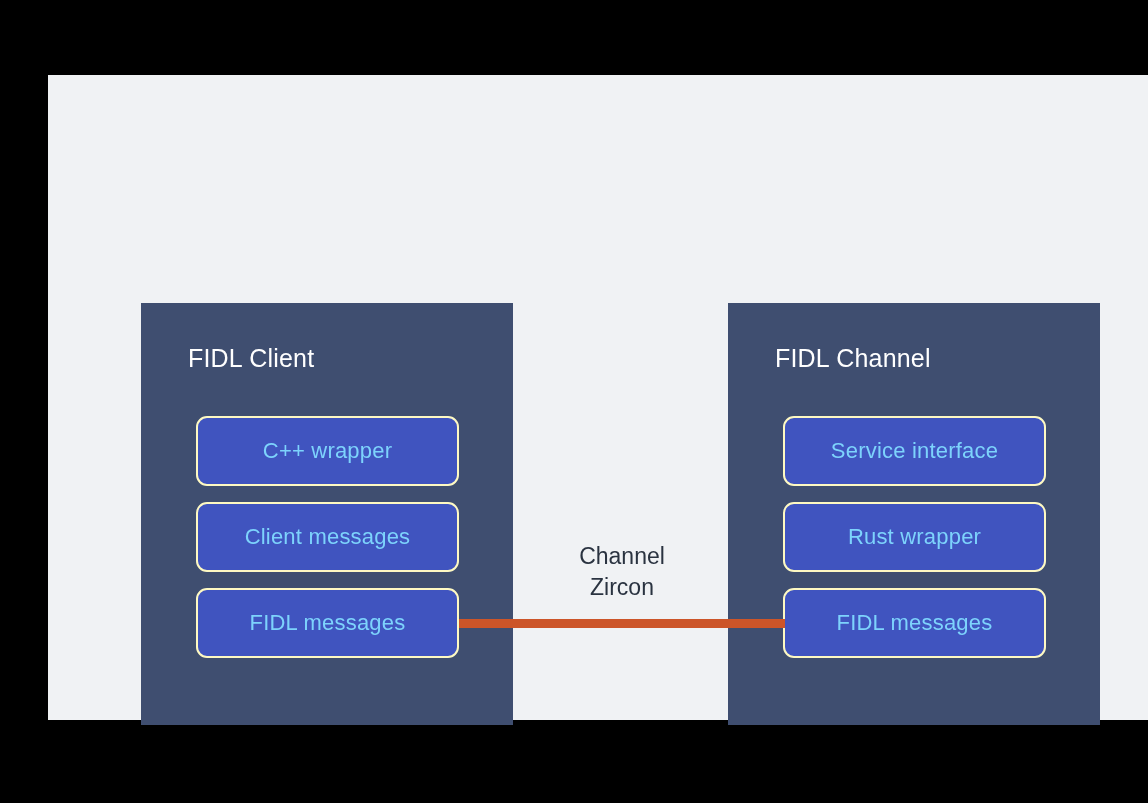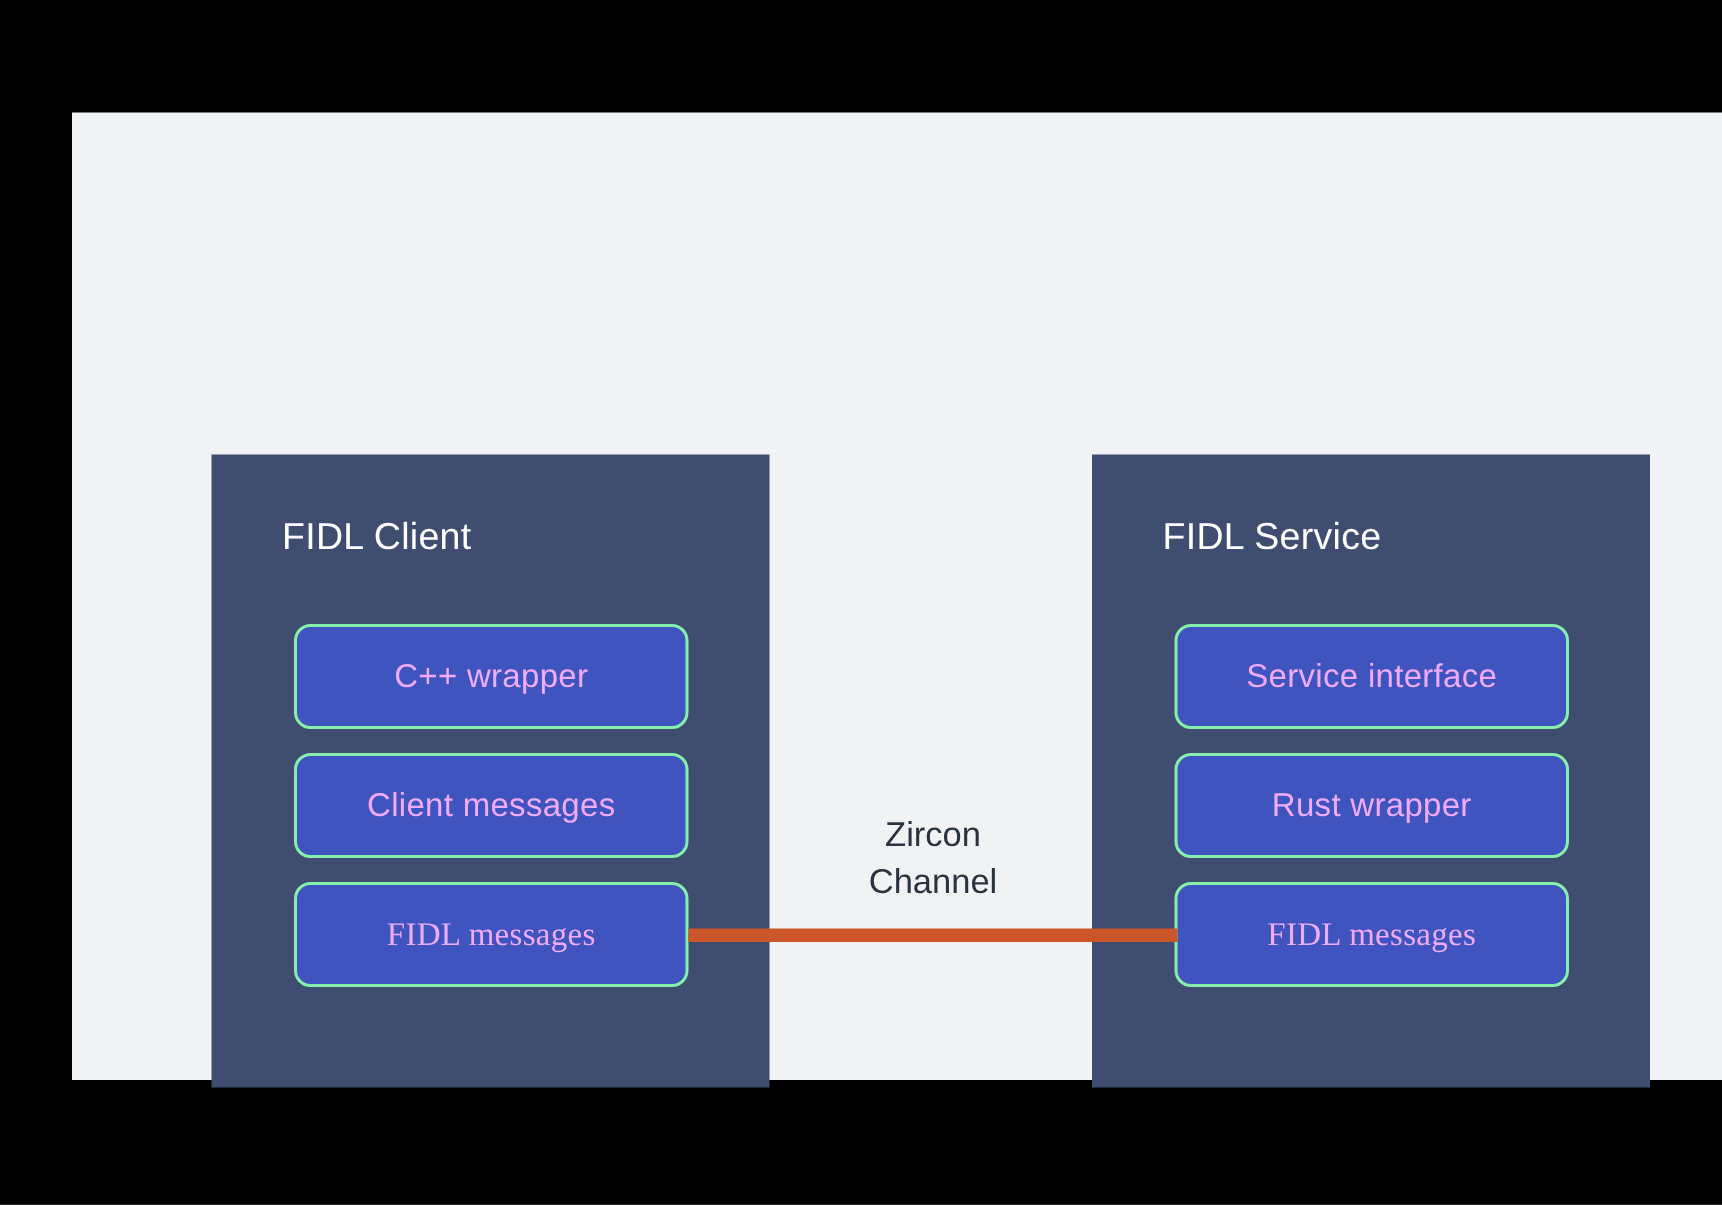--- a/index.html
+++ b/index.html
@@ -60,32 +60,32 @@
     position: absolute;
     left: 55px;
     top: 113px;
     width: 263px;
   }
   .box {
     box-sizing: border-box;
     width: 263px;
     height: 70px;
     background: #4054bf;
-    border: 2px solid #86efac;
+    border: 2px solid #fef9c3;
     border-radius: 11px;
     display: flex;
     align-items: center;
     justify-content: center;
     margin-bottom: 16px;
-    color: #f0abfc;
+    color: #7dd3fc;
     font-size: 22px;
     letter-spacing: 0.2px;
     white-space: nowrap;
   }
-  .box:last-child { margin-bottom: 0; font-family: Liberation Serif, serif; }
+  .box:last-child { margin-bottom: 0; }
 
   
   #channel-line {
     position: absolute;
     left: 411px;
     top: 544px;
     width: 326px;
     height: 9px;
     background: #cc5529;
   }
@@ -114,30 +114,30 @@
       <div class="panel-title">FIDL Client</div>
 
       <div class="box-stack">
         <div class="box">C++ wrapper</div>
         <div class="box">Client messages</div>
         <div class="box">FIDL messages</div>
       </div>
     </div>
 
     <div class="panel" id="panel-server">
-      <div class="panel-title">FIDL Service</div>
+      <div class="panel-title">FIDL Channel</div>
 
       <div class="box-stack">
         <div class="box">Service interface</div>
         <div class="box">Rust wrapper</div>
         <div class="box">FIDL messages</div>
       </div>
     </div>
 
     <div id="channel-line"></div>
 
     <div id="channel-label">
+      <span class="l">Channel</span>
       <span class="l">Zircon</span>
-      <span class="l">Channel</span>
     </div>
 
   </div>
 </div>
 
 </body></html>

